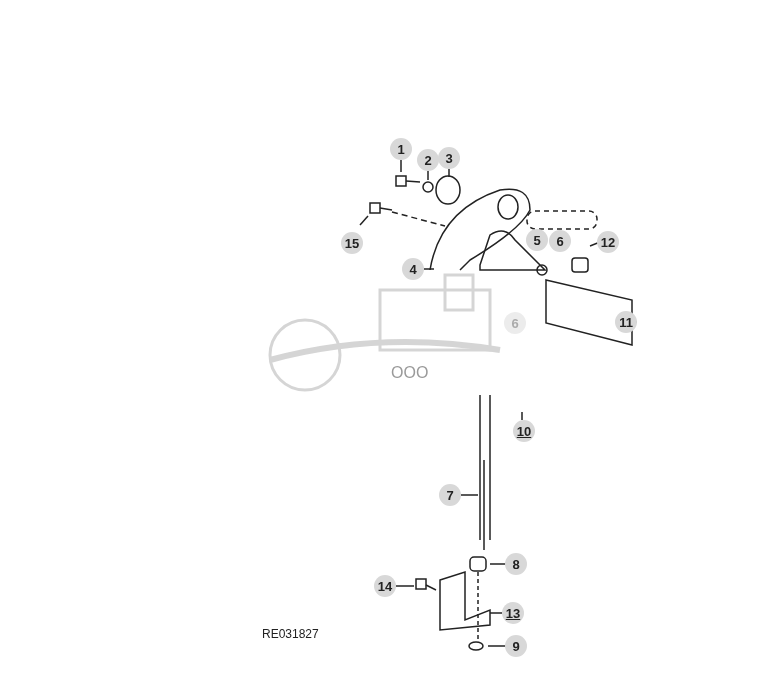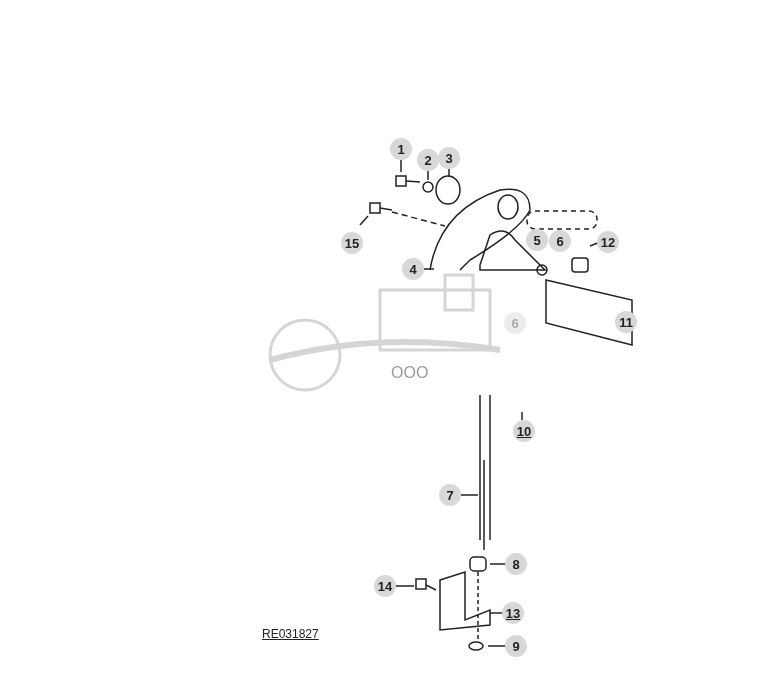--- a/index.html
+++ b/index.html
@@ -1,20 +1,20 @@
 <!DOCTYPE html>
 <html><head>
 <meta charset="utf-8">
 <style>
   html, body { margin:0; padding:0; background:#ffffff; }
   body { width:781px; height:681px; position:relative; overflow:hidden; font-family:"Liberation Sans", sans-serif; }
   #canvas { position:absolute; left:0; top:0; width:781px; height:681px; }
   .callout { position:absolute; width:22px; height:22px; border-radius:50%; background:#d8d8d8; color:#222; font:bold 13px "Liberation Sans", sans-serif; display:flex; align-items:center; justify-content:center; }
   .callout.faded { color:#aaa; background:#ececec; }
-  .fig-id { position:absolute; left:262px; top:627px; font:12px "Liberation Sans", sans-serif; color:#222;text-decoration:underline; }
+  .fig-id { position:absolute; left:262px; top:627px; font:12px "Liberation Sans", sans-serif; color:#222; }
   .wm-text { position:absolute; left:308px; top:356px; font:bold 32px "Liberation Serif", serif; color:#9a9a9a; letter-spacing:1px; }
   .wm-ooo { position:absolute; left:391px; top:340px; font:16px "Liberation Sans", sans-serif; color:#9a9a9a;margin-top:24px; }
 </style>
 </head>
 <body>
 
 <div id="canvas">
   <svg width="781" height="681">
 
     <g opacity="0.35" stroke="#888" fill="none" stroke-width="3">

